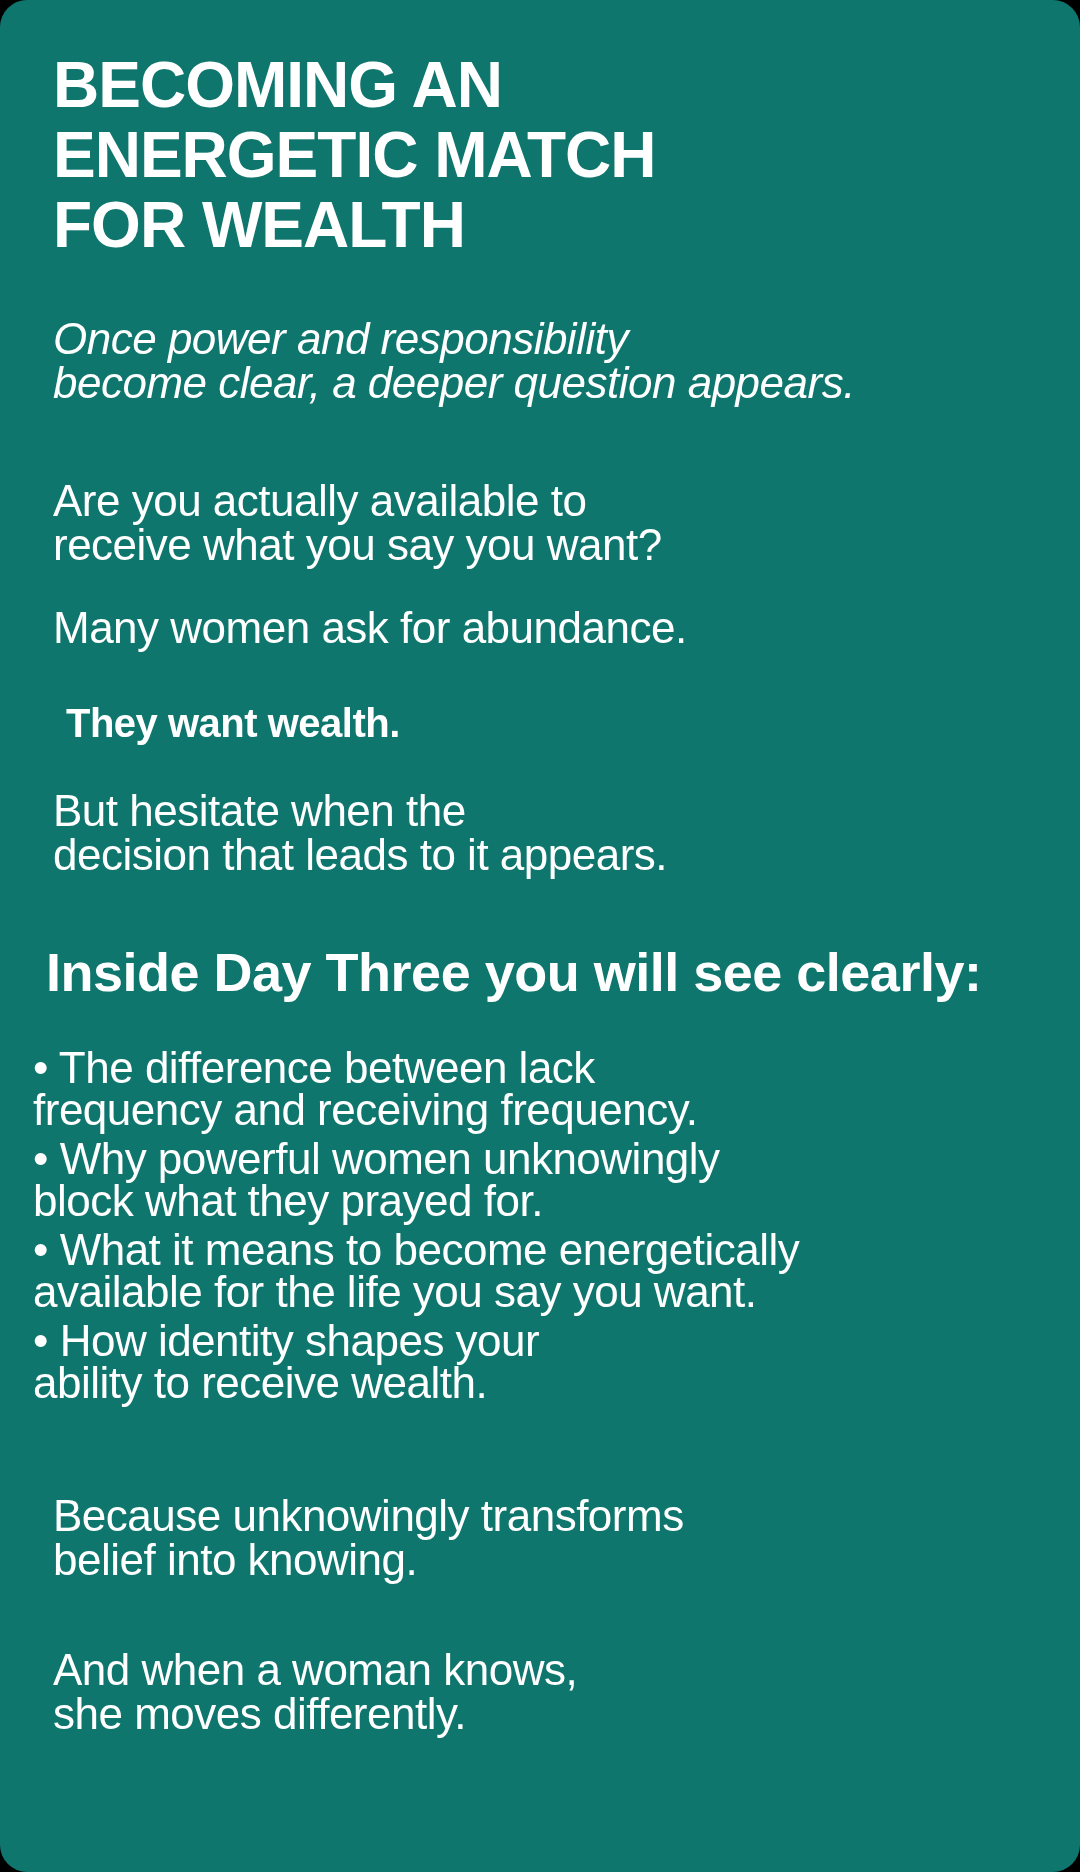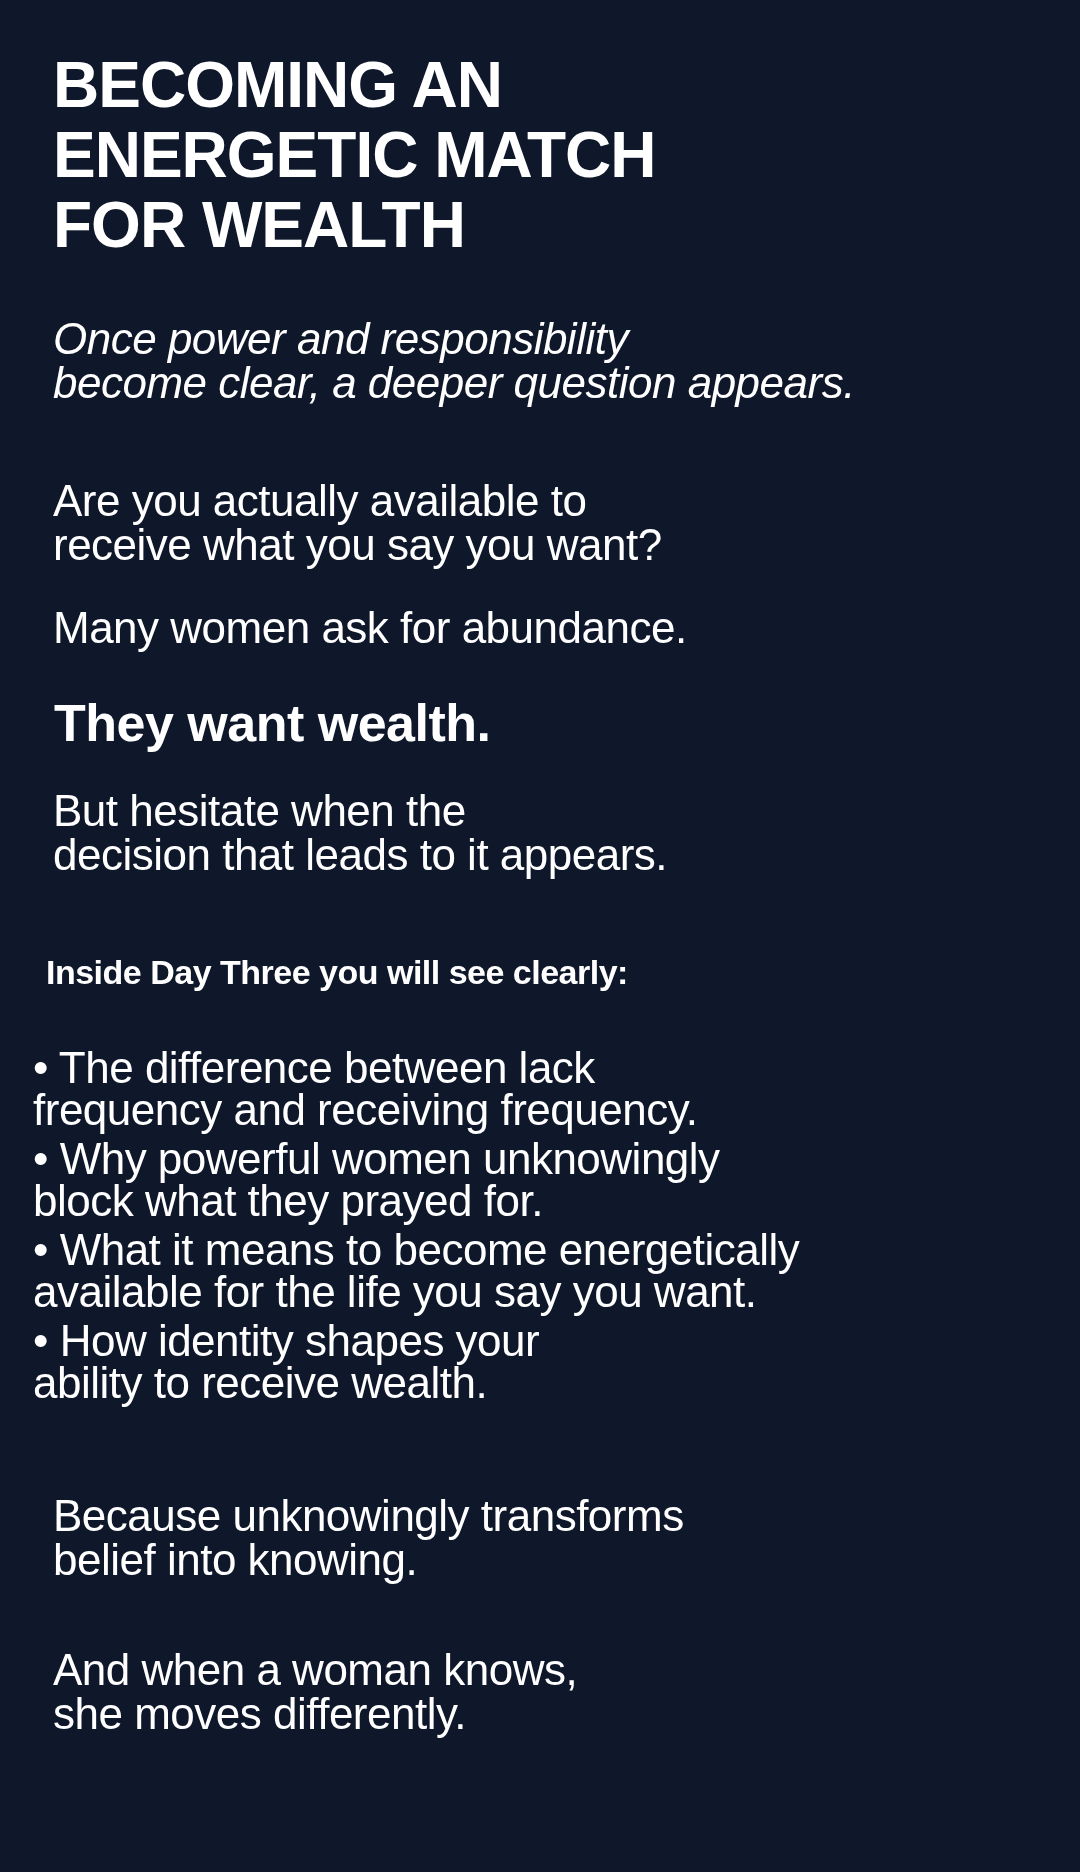--- a/index.html
+++ b/index.html
@@ -5,25 +5,26 @@
   html, body {
     margin: 0;
     padding: 0;
     background: #000000;
   }
   .slide {
     position: relative;
     width: 1080px;
     height: 1872px;
     box-sizing: border-box;
-    background: #0f172a;
+    background: #0f766e;
     color: #ffffff;
     font-family: "Liberation Sans", sans-serif;
     padding: 50px 30px 0 53px;
     overflow: hidden;
+    border-radius: 27px;
   }
   .headline {
     margin: 0;
     font-size: 64px;
     line-height: 70px;
     font-weight: bold;
     letter-spacing: -1px;
     white-space: pre-line;
   }
   .para {
@@ -31,31 +32,31 @@
     font-size: 44px;
     line-height: 44px;
     letter-spacing: -0.5px;
     white-space: pre-line;
   }
   .p1 { margin-top: 57px; font-style: italic; }
   .p2 { margin-top: 74px; }
   .p3 { margin-top: 39px; }
   .p4 { margin-top: 46px; }
   .emphasis {
-    margin: 46px 0 0 1px;
-    font-size: 52px;
+    margin: 46px 0 0 13px;
+    font-size: 40px;
     line-height: 54px;
     font-weight: bold;
     letter-spacing: -0.5px;
     white-space: pre-line;
   }
   .p6 { margin-top: 39px; }
   .list-heading {
     margin: 73px 0 4px -7px;
-    font-size: 34px;
+    font-size: 54px;
     line-height: 45px;
     font-weight: bold;
     letter-spacing: -0.5px;
     white-space: pre-line;
   }
   .bullets {
     margin: 52px 0 0 -20px;
   }
   .bullet {
     margin: 0;

